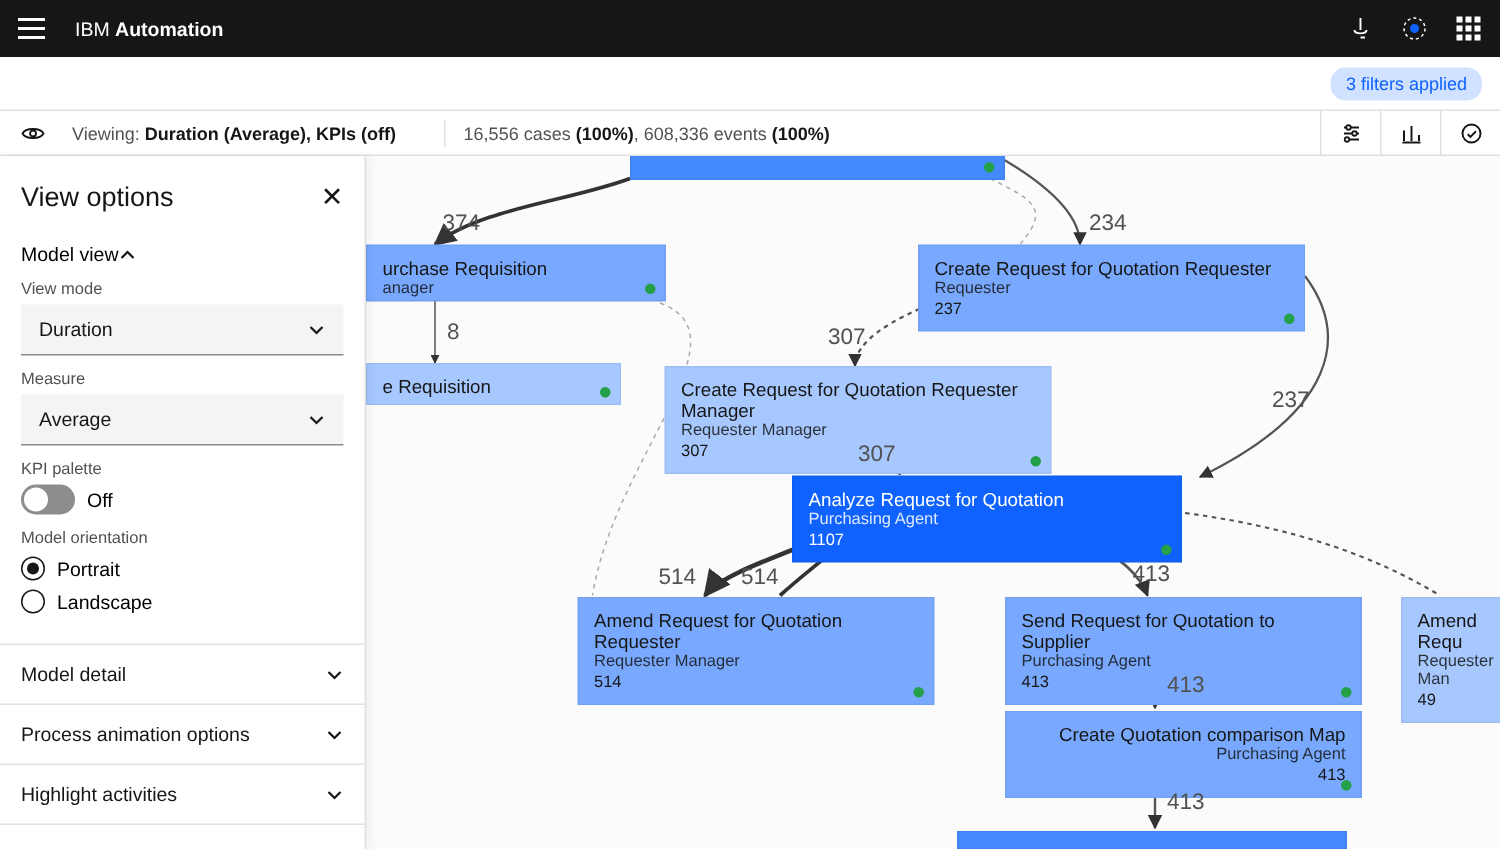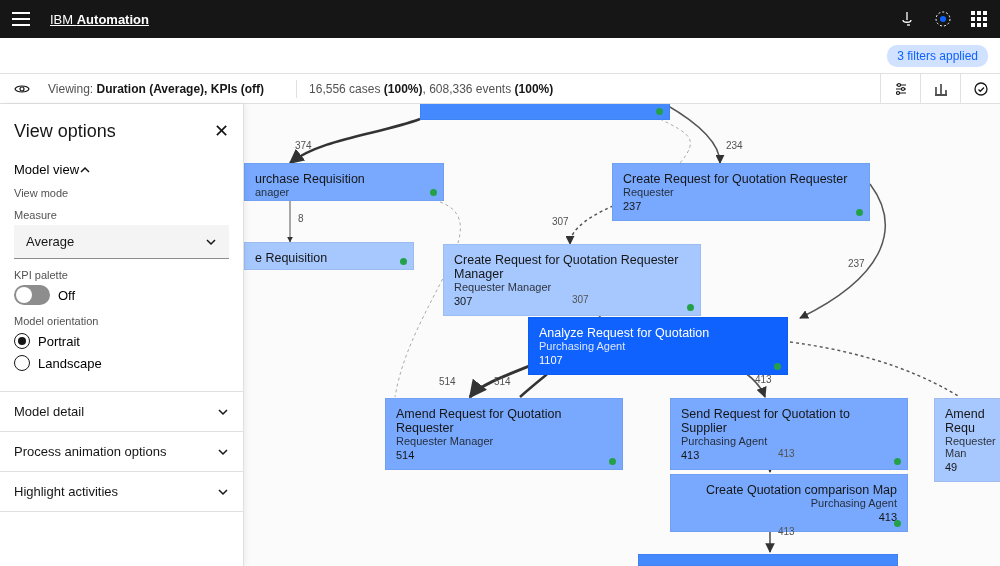--- a/index.html
+++ b/index.html
@@ -1,19 +1,19 @@
 <!DOCTYPE html>
 <html><head>
 <meta charset="utf-8">
 <style>
   * { box-sizing: border-box; margin: 0; padding: 0; font-family: -apple-system, BlinkMacSystemFont, "Segoe UI", Helvetica, Arial, sans-serif; }
   body { width: 1000px; height: 566px; overflow: hidden; background: #fff; position: relative; }
 
   
-  .header { height: 38px; background: #161616; color: #fff; display: flex; align-items: center; padding: 0 12px; text-decoration: underline; }
+  .header { height: 38px; background: #161616; color: #fff; display: flex; align-items: center; padding: 0 12px; }
   .hamburger { width: 18px; height: 14px; display:flex; flex-direction:column; justify-content:space-between; margin-right: 20px; cursor:pointer; }
   .hamburger div { height:2px; background:#fff; }
   .brand { font-size: 13px; }
   .brand b { font-weight:600; }
   .header-spacer { flex:1; }
   .header-icons { display:flex; gap:18px; align-items:center; }
   .header-icon { width:18px; height:18px; display:flex; align-items:center; justify-content:center; color:#fff; }
   .apps-grid { display:grid; grid-template-columns:repeat(3,4px); grid-template-rows:repeat(3,4px); gap:2px; }
   .apps-grid div { background:#fff; }
 
@@ -61,21 +61,21 @@
   .canvas { position:absolute; left:0; top:104px; width:1000px; height:462px; background:#fbfbfb; overflow:hidden; }
   .node { position:absolute; padding:8px 10px; font-size:12px; color:#161616; border:1px solid rgba(0,0,0,0.05); }
   .node .node-title { font-weight:500; font-size:12.5px; }
   .node .node-role { font-size:11px; opacity:0.85; }
   .node .node-count { font-size:11px; margin-top:2px; }
   .node .status-dot { position:absolute; bottom:4px; right:6px; width:7px; height:7px; background:#24a148; border-radius:50%; }
   .node.light { background:#a6c8ff; }
   .node.mid   { background:#78a9ff; }
   .node.mid2  { background:#4589ff; color:#fff; }
   .node.dark  { background:#0f62fe; color:#fff; }
-  .edge-label { position:absolute; font-size:10px; color:#525252; background:transparent; }
+  .edge-label { position:absolute; font-size:15px; color:#525252; background:transparent; }
   svg.edges { position:absolute; left:0; top:0; width:1000px; height:462px; pointer-events:none; }
 </style>
 </head>
 <body>
 
 <div class="header">
   <div class="hamburger">
       <div></div>
       <div></div>
       <div></div>
@@ -278,20 +278,26 @@
 
   <div class="accordion-section">
     <div class="section-header">
       <span>Model view</span>
       <svg class="chevron" viewBox="0 0 12 12" fill="none" stroke="#161616" stroke-width="1.5">
           <path d="M2 8 L6 4 L10 8"></path>
         </svg>
     </div>
 
     <div class="field-label">View mode</div>
+    <div class="select-box">
+      <span>Duration</span>
+      <svg class="chevron" viewBox="0 0 12 12" fill="none" stroke="#161616" stroke-width="1.5">
+          <path d="M2 4 L6 8 L10 4"></path>
+        </svg>
+    </div>
 
     <div class="field-label">Measure</div>
     <div class="select-box">
       <span>Average</span>
       <svg class="chevron" viewBox="0 0 12 12" fill="none" stroke="#161616" stroke-width="1.5">
           <path d="M2 4 L6 8 L10 4"></path>
         </svg>
     </div>
 
     <div class="field-label">KPI palette</div>

